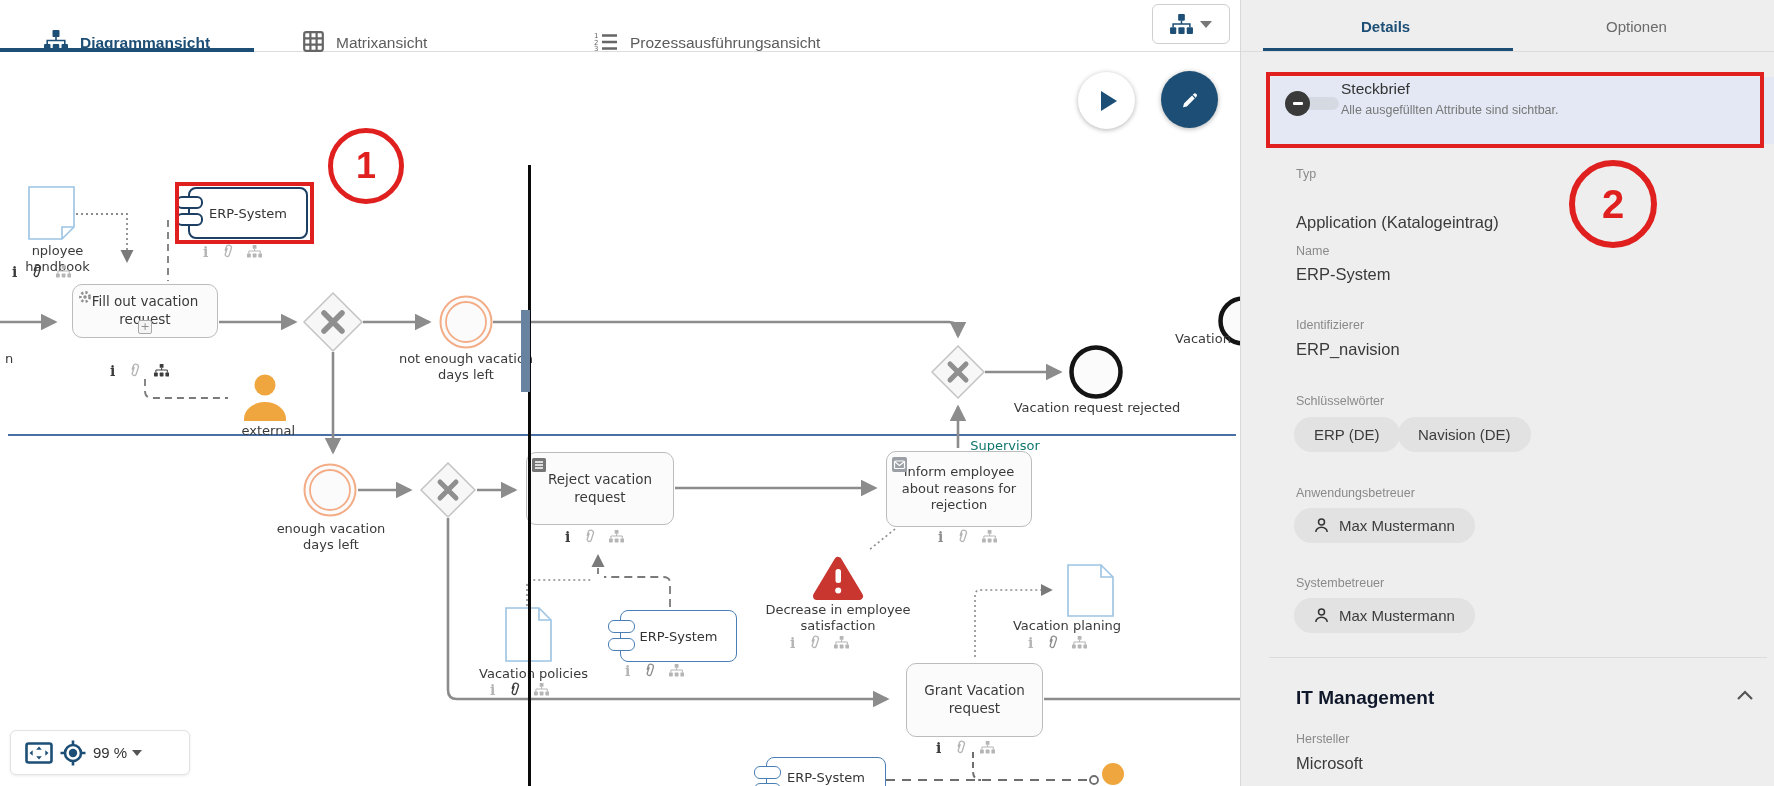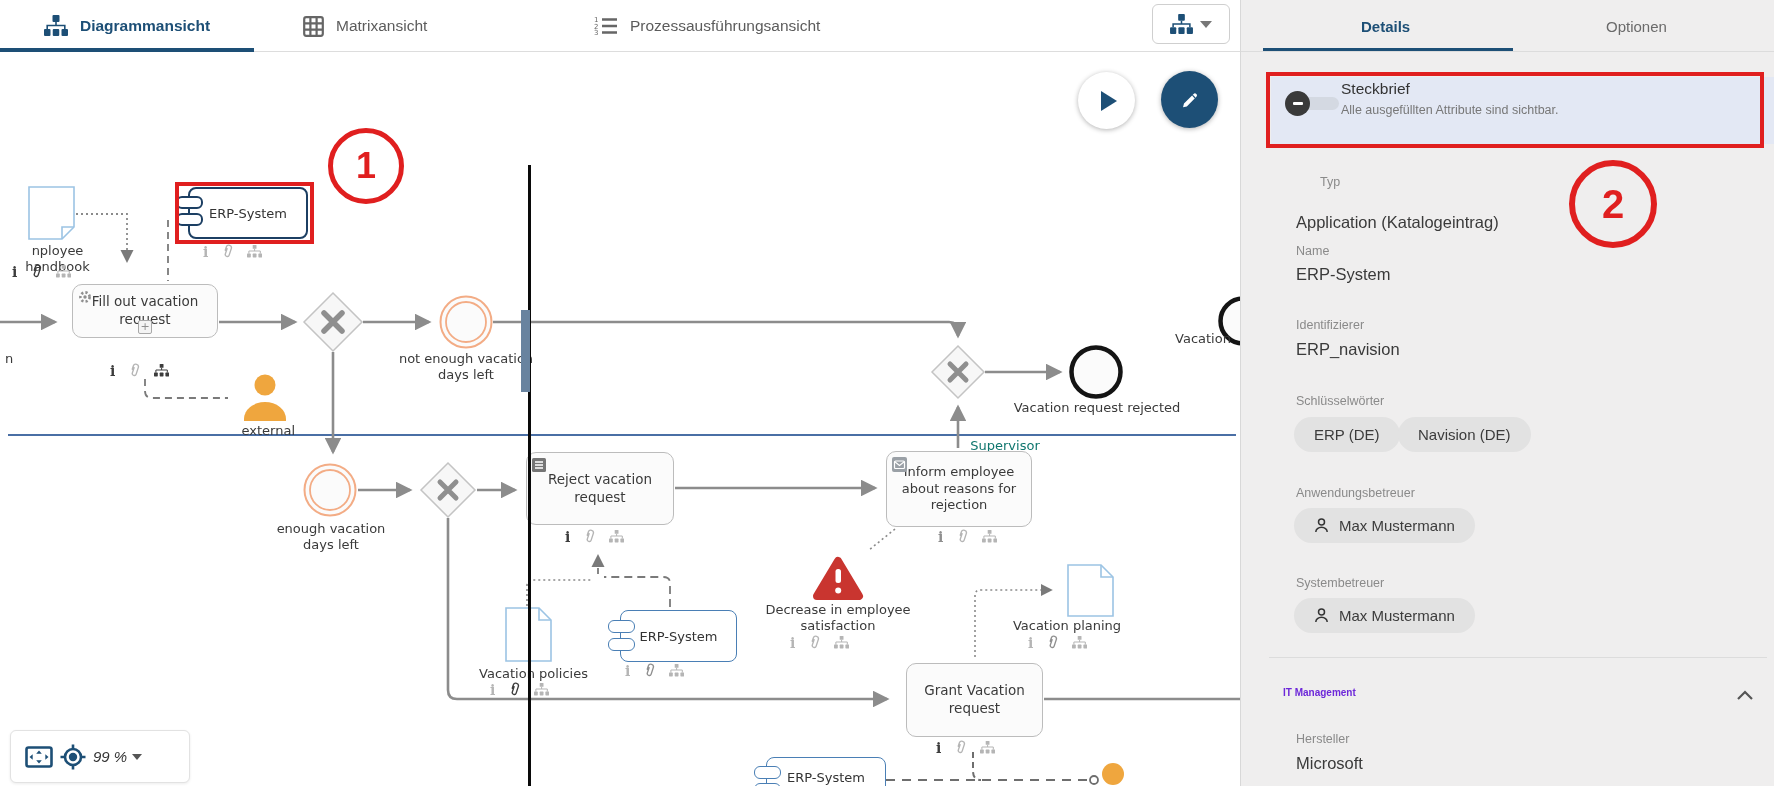--- a/index.html
+++ b/index.html
@@ -3,21 +3,21 @@
 <meta charset="utf-8">
 <style>
   * { margin:0; padding:0; box-sizing:border-box; }
   html,body { width:1774px; height:786px; overflow:hidden; background:#fff;
     font-family:"Liberation Sans", sans-serif; }
   .app { position:relative; width:1774px; height:786px; background:#fff; }
 
   
   .topbar { position:absolute; left:0; top:0; width:1774px; height:52px; background:#fff;
     border-bottom:1px solid #ddd; z-index:6; }
-  .tab { position:absolute; top:0; height:52px; display:flex; align-items:center; gap:12px;
+  .tab { position:absolute; top:0; height:52px; display:flex; align-items:flex-end; gap:12px;
     font-size:15.5px; color:#5c5c5c; font-weight:500; cursor:pointer; }
   .tab.active { color:#1d4f76; font-weight:700; }
   .tab-underline { position:absolute; left:0; top:48px; width:254px; height:4px; background:#1d4f76; }
   .view-dd { position:absolute; left:1152px; top:4px; width:78px; height:40px; background:#fff;
     border:1px solid #cfcfcf; border-radius:6px; display:flex; align-items:center; justify-content:center; gap:7px; }
   .caret { width:0; height:0; border-left:6px solid transparent; border-right:6px solid transparent;
     border-top:7px solid #777; }
 
   
   .canvas-svg { position:absolute; left:0; top:0; z-index:1; }
@@ -46,23 +46,23 @@
   .annot-circle { position:absolute; border:5px solid #e01f1f; border-radius:50%; z-index:5;
     display:flex; align-items:center; justify-content:center; color:#e01f1f; font-weight:600; }
 
   .fab { position:absolute; border-radius:50%; z-index:4; display:flex; align-items:center; justify-content:center;
     box-shadow:0 1px 5px rgba(0,0,0,.3); cursor:pointer; }
   .fab.play { left:1078px; top:72px; width:57px; height:57px; background:#fff; }
   .fab.edit { left:1161px; top:71px; width:57px; height:57px; background:#1d4f76; }
   .play-tri { width:0; height:0; border-top:10px solid transparent; border-bottom:10px solid transparent;
     border-left:16px solid #1d4f76; margin-left:5px; }
 
-  .zoombar { position:absolute; left:10px; top:730px; width:180px; height:53px; background:#fff;
+  .zoombar { position:absolute; left:10px; top:730px; width:180px; height:45px; background:#fff;
     border:1px solid #e2e2e2; border-radius:6px; z-index:4; display:flex; align-items:center;
-    padding:0 14px; gap:7px; box-shadow:0 1px 3px rgba(0,0,0,.08);font-style:italic; }
+    padding:0 14px; gap:7px; box-shadow:0 1px 3px rgba(0,0,0,.08); }
   .zoomtext { font-size:15px; color:#333; display:flex; align-items:center; gap:5px; }
   .caret-sm { width:0; height:0; border-left:5px solid transparent; border-right:5px solid transparent;
     border-top:6px solid #555; }
 
   
   .panel { position:absolute; left:1240px; top:0; width:534px; height:786px; background:#efeeee;
     border-left:1px solid #d8d8d8; z-index:8; }
   .panel-tab { position:absolute; top:0; height:52px; display:flex; align-items:center;
     font-size:15px; color:#6a6a6a; cursor:pointer; }
   .panel-tab.active { color:#1d4f76; font-weight:700; }
@@ -73,21 +73,21 @@
   .steck-sub { position:absolute; left:100px; top:103px; font-size:12.5px; color:#777; }
   .toggle-track { position:absolute; left:52px; top:97px; width:46px; height:13px; background:#d4d9e2; border-radius:7px; }
   .toggle-knob { position:absolute; left:44px; top:91px; width:25px; height:25px; background:#3a3a3a; border-radius:50%;
     display:flex; align-items:center; justify-content:center; }
   .toggle-knob .minus { width:10px; height:2.5px; background:#fff; border-radius:1px; }
   .f-label { position:absolute; left:55px; font-size:12.5px; color:#8a8a8a; }
   .f-value { position:absolute; left:55px; font-size:16.5px; color:#3a3a3a; }
   .chip { position:absolute; background:#e2e2e2; border-radius:18px; height:35px; display:flex;
     align-items:center; padding:0 20px; font-size:15px; color:#3c3c3c; gap:10px; }
   .divider { position:absolute; left:28px; top:657px; width:498px; height:1px; background:#dcdcdc; }
-  .sec-title { position:absolute; left:42px; top:687px; font-size:10px; font-weight:700; color:#6d28d9; }
+  .sec-title { position:absolute; left:55px; top:687px; font-size:19px; font-weight:700; color:#0f172a; }
   .chev-up { position:absolute; left:496px; top:690px; }
   .scroll-line { position:absolute; left:528px; top:165px; width:3px; height:621px; background:#0a0a0a; z-index:10; }
   .scroll-thumb { position:absolute; left:521px; top:310px; width:9px; height:82px; background:#68839f; z-index:10; }
 </style>
 </head>
 <body>
 
 <div class="app">
 
   <svg class="canvas-svg" width="1774" height="786">
@@ -491,21 +491,21 @@
     <div class="panel-hdr-border"></div>
 
     <div class="steck-box"></div>
     <div class="toggle-track"></div>
     <div class="toggle-knob">
       <span class="minus"></span>
     </div>
     <div class="steck-title">Steckbrief</div>
     <div class="steck-sub">Alle ausgefüllten Attribute sind sichtbar.</div>
 
-    <div class="f-label" style="top:175px;margin-left:24px;">Typ</div>
+    <div class="f-label" style="top:167px;">Typ</div>
     <div class="f-value" style="top:189px;margin-top:24px;">Application (Katalogeintrag)</div>
 
     <div class="f-label" style="top:244px;">Name</div>
     <div class="f-value" style="top:265px;">ERP-System</div>
 
     <div class="f-label" style="top:318px;">Identifizierer</div>
     <div class="f-value" style="top:340px;">ERP_navision</div>
 
     <div class="f-label" style="top:394px;">Schlüsselwörter</div>
     <div class="chip" style="left:53px; top:417px;">

